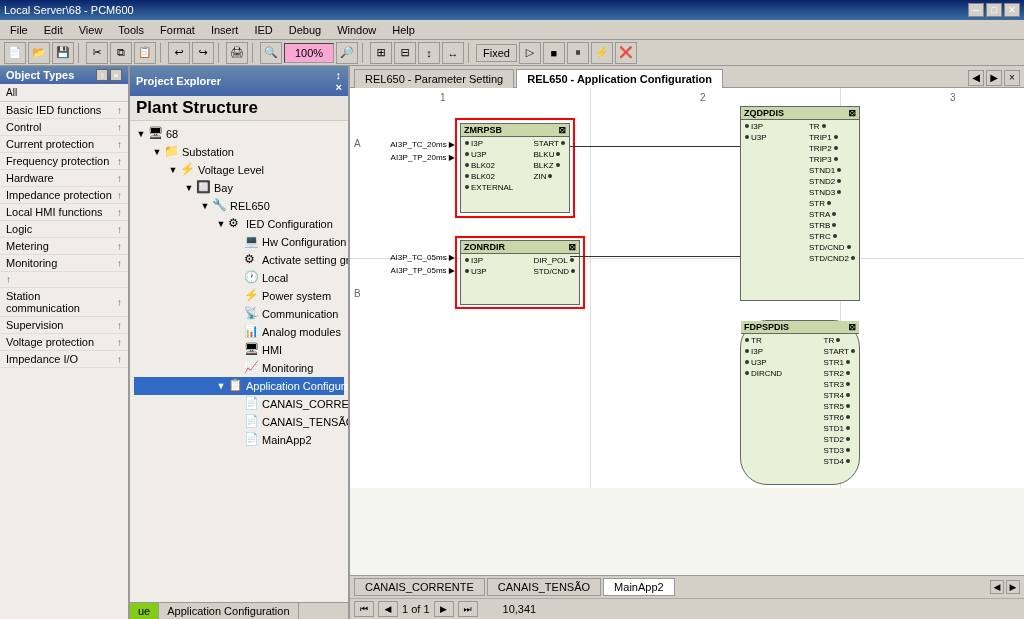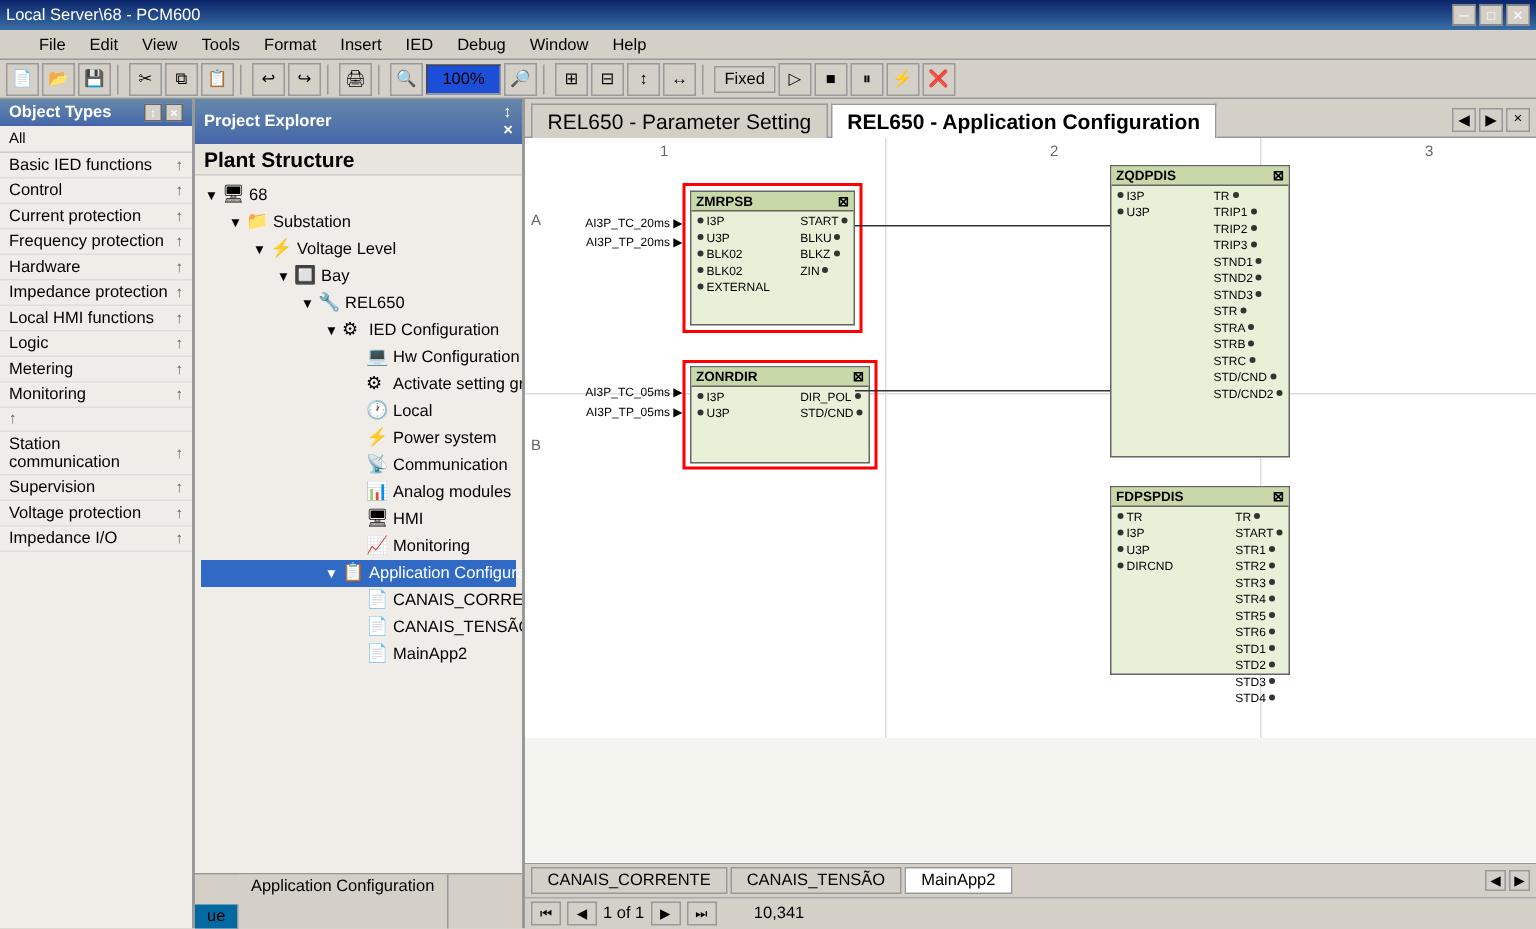--- a/index.html
+++ b/index.html
@@ -23,21 +23,21 @@
       font-size: 9px; display: flex; align-items: center; justify-content: center; cursor: pointer;
     }
 
     
     #menu-bar {
       background: #d4d0c8;
       border-bottom: 1px solid #999;
       height: 20px;
       display: flex;
       align-items: center;
-      padding: 0 20px;
+      padding: 0 4px;
       gap: 4px;
       text-align: center;
     }
     .menu-item {
       padding: 2px 6px;
       cursor: pointer;
       font-size: 11px;
     }
 
     
@@ -49,21 +49,21 @@
       align-items: center;
       padding: 2px 4px;
       gap: 2px;
     }
     .tb-btn {
       width: 22px; height: 22px; background: #d4d0c8;
       border: 1px solid #999; display: flex; align-items: center; justify-content: center;
       cursor: pointer; font-size: 11px;
     }
     .tb-separator { width: 4px; height: 20px; border-left: 1px solid #999; margin: 0 2px; }
-    .tb-zoom { width: 50px; height: 20px; border: 1px inset #999; background: #1d4ed8; display: flex; align-items: center; justify-content: center; font-size: 11px; }
+    .tb-zoom { width: 50px; height: 20px; border: 1px inset #999; background: #f9a8d4; display: flex; align-items: center; justify-content: center; font-size: 11px; }
     .tb-fixed { background: #d4d0c8; border: 1px solid #999; padding: 2px 6px; font-size: 11px; }
 
     
     #main-layout {
       display: flex;
       height: calc(100vh - 46px - 20px);
     }
 
     
     #left-panel {
@@ -144,40 +144,40 @@
       background: #d4d0c8;
       display: flex;
     }
     .bottom-tab {
       padding: 2px 8px;
       font-size: 11px;
       cursor: pointer;
       border-right: 1px solid #999;
       background: #d4d0c8;
     }
-    .bottom-tab.active { background: #0369a1; margin-top: 20px; }
+    .bottom-tab.active { background: #84cc16; }
 
     
     #right-panel {
       flex: 1;
       display: flex;
       flex-direction: column;
       overflow: hidden;
     }
     #right-panel-tabs {
       background: #d4d0c8;
       border-bottom: 1px solid #999;
       display: flex;
       align-items: center;
       padding: 2px 4px 0;
       gap: 2px;
     }
     .rtab {
       padding: 3px 10px;
-      font-size: 14px;
+      font-size: 11px;
       cursor: pointer;
       background: #d4d0c8;
       border: 1px solid #999;
       border-bottom: none;
       position: relative;
       top: 1px;
     }
     .rtab.active { background: white; font-weight: bold; }
     .rtab-nav { margin-left: auto; display: flex; gap: 2px; }
     .rtab-nav-btn { width: 16px; height: 16px; background: #d4d0c8; border: 1px solid #999; display: flex; align-items: center; justify-content: center; font-size: 10px; cursor: pointer; }
@@ -447,21 +447,21 @@
   </div>
 
   <div id="middle-panel">
     <div id="middle-panel-header">
       <span>Project Explorer</span>
       <div class="panel-btns">
         <div class="panel-btn">↕</div>
         <div class="panel-btn">×</div>
       </div>
     </div>
-    <div style="padding:2px 6px; font-weight:bold; font-size:14px; border-bottom:1px solid #ccc; background:#e8e4de;">Plant Structure</div>
+    <div style="padding:2px 6px; font-weight:bold; font-size:17px; border-bottom:1px solid #ccc; background:#e8e4de;">Plant Structure</div>
     <div id="tree-view">
         <div class="tree-node">
           <span class="tree-expand">▼</span>
           <span class="tree-icon" style="font-size:12px;">🖥</span>
           <span>68</span>
         </div>
         <div class="tree-node">
           <span class="tree-indent"></span>
           <span class="tree-expand">▼</span>
           <span class="tree-icon" style="font-size:12px;">📁</span>
@@ -736,21 +736,21 @@
                 <div class="ied-pin">STR<div class="pin-dot"></div></div>
                 <div class="ied-pin">STRA<div class="pin-dot"></div></div>
                 <div class="ied-pin">STRB<div class="pin-dot"></div></div>
                 <div class="ied-pin">STRC<div class="pin-dot"></div></div>
                 <div class="ied-pin">STD/CND<div class="pin-dot"></div></div>
                 <div class="ied-pin">STD/CND2<div class="pin-dot"></div></div>
               </div>
             </div>
           </div>
 
-          <div class="ied-block" style="left:390px; data-230px; top:232px; width:120px; height:126px;">
+          <div class="ied-block" style="left:390px; data-230px; top:232px; width:120px; height:165px;border-radius:27px;">
             <div class="ied-block-title">
               <span>FDPSPDIS</span>
               <span style="font-size:9px;">⊠</span>
             </div>
             <div class="ied-block-body">
               <div class="ied-pins-left">
                 <div class="ied-pin"><div class="pin-dot"></div>TR</div>
                 <div class="ied-pin"><div class="pin-dot"></div>I3P</div>
                 <div class="ied-pin"><div class="pin-dot"></div>U3P</div>
                 <div class="ied-pin"><div class="pin-dot"></div>DIRCND</div>

